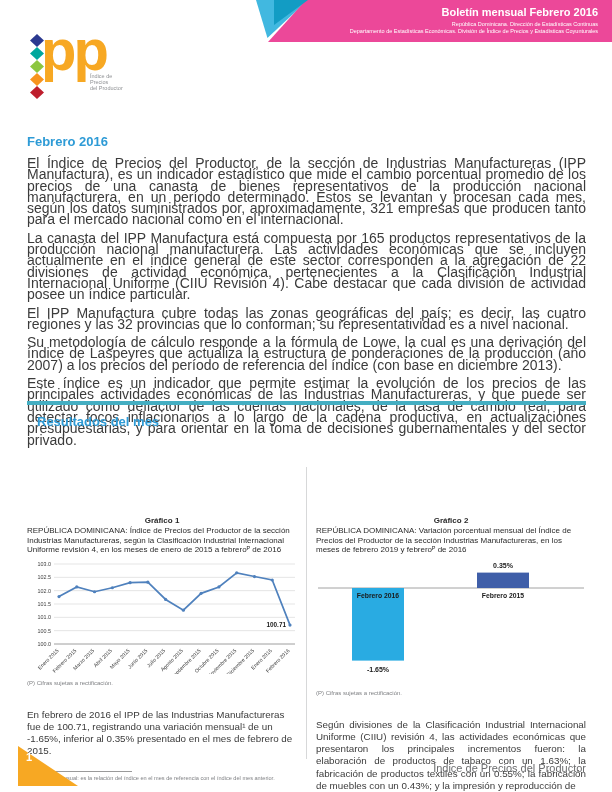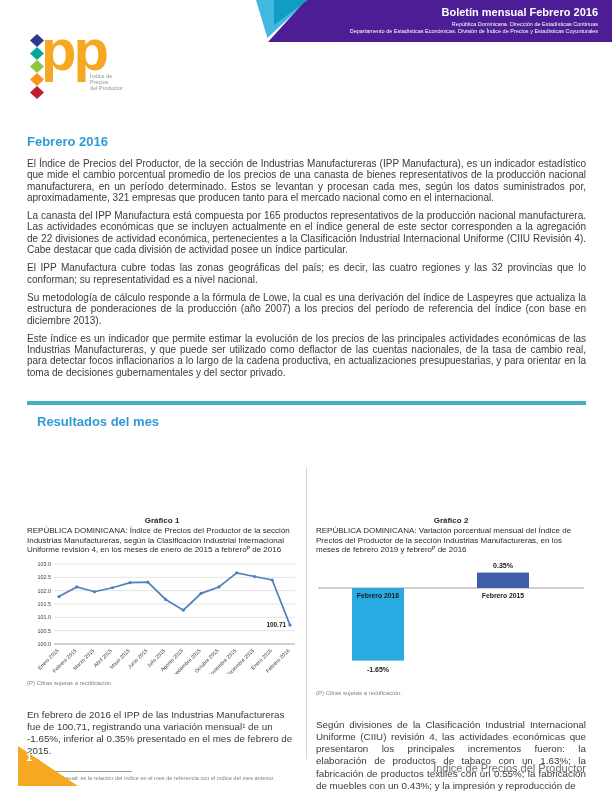--- a/index.html
+++ b/index.html
@@ -1,41 +1,41 @@
 <!DOCTYPE html>
 <html><head>
 <meta charset="utf-8">
 <style>
   * { margin:0; padding:0; box-sizing:border-box; }
   body { background:#888; font-family:"Liberation Sans", sans-serif; }
   .page { position:relative; width:612px; height:792px; background:#fff; margin:0 auto; overflow:hidden; color:#3a3a3a; }
 
   
-  .banner { position:absolute; left:268px; top:0; width:344px; height:42px; background:#4c1d95;
+  .banner { position:absolute; left:268px; top:0; width:344px; height:42px; background:#ec4899;
             clip-path:polygon(38px 0, 100% 0, 100% 100%, 0 100%); text-align:right; padding-right:14px; }
   .banner-title { color:#fff; font-weight:bold; font-size:11px; padding-top:6px; }
   .banner-sub { color:#fff; font-size:5.5px; line-height:7px; margin-top:3px; }
   .tri1 { position:absolute; left:256px; top:0; width:52px; height:38px; background:#41B8E0;
           clip-path:polygon(0 0, 100% 0, 22% 100%); }
   .tri2 { position:absolute; left:274px; top:0; width:34px; height:25px; background:#129CC4;
           clip-path:polygon(0 0, 100% 0, 0 100%); }
 
   .logo-block { position:absolute; left:24px; top:26px; width:240px; height:92px; }
   .mosaic { position:absolute; left:6px; top:8px; width:14px; height:65px; }
   .mosaic div { width:14px; height:13px; clip-path:polygon(50% 0, 100% 50%, 50% 100%, 0 50%); }
   .logo-letters { position:absolute; left:17px; top:-9px; font-size:58px; font-weight:bold;
                   letter-spacing:-3px; color:#F7A823; line-height:1.15; }
   .logo-caption { position:absolute; left:66px; top:47px; font-size:5.5px; line-height:6.2px;
                   color:#909295; white-space:pre-line; }
   .subtitle { position:absolute; left:128px; top:56px; font-size:17px; font-weight:bold; color:#2E9BD6; }
 
   
   .intro { position:absolute; left:27px; top:134px; width:559px; }
   .h-blue { color:#2E9BD6; font-size:13px; font-weight:bold; margin-bottom:9px; }
-  .intro p { font-size:10px; line-height:11.3px; text-align:justify; margin-bottom:7px; color:#3b3b3b; }
+  .intro p { font-size:14px; line-height:11.3px; text-align:justify; margin-bottom:7px; color:#3b3b3b; }
 
   .divider { position:absolute; left:27px; top:401px; width:559px; height:4px; background:#44AEC2; }
   .results-h { position:absolute; left:27px; top:414px;padding-left:10px; }
 
   
   .col-divider { position:absolute; left:306px; top:467px; width:1px; height:292px; background:#D7D8D9; }
   .col { position:absolute; top:470px; width:270px; }
   .col-left { left:27px; } .col-right { left:316px; }
   .chart-label { text-align:center; font-size:8px; font-weight:bold; color:#2b2b2b;margin-top:46px; }
   .chart-title { text-align:left; font-size:8px; line-height:9.6px; color:#2b2b2b; margin-top:1px; }

